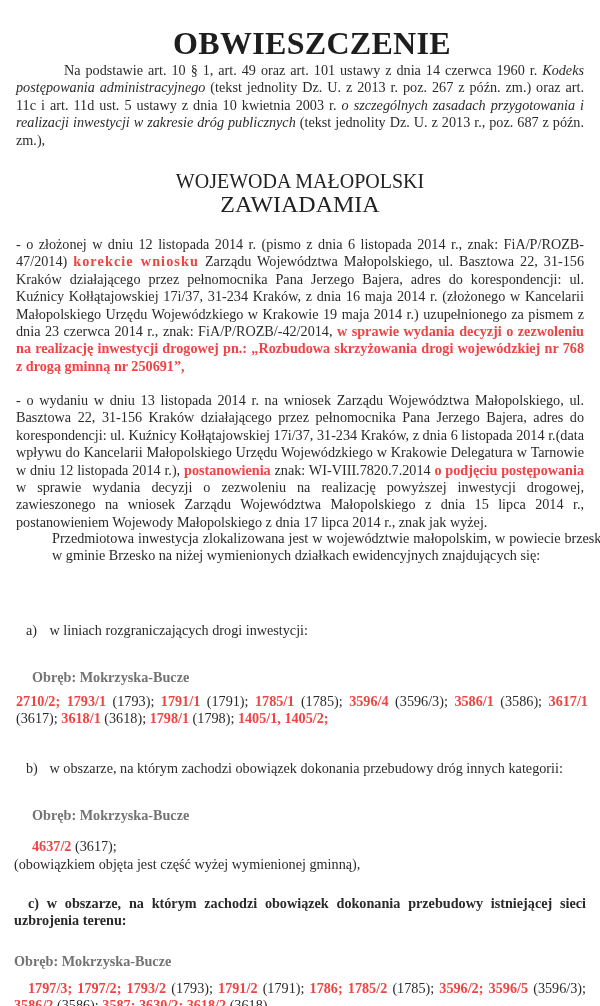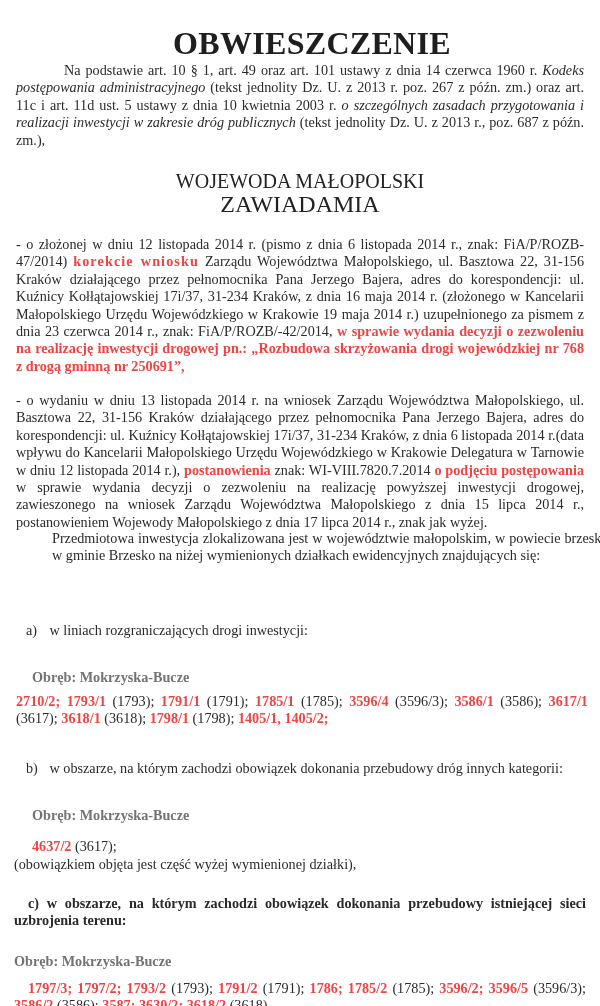--- a/index.html
+++ b/index.html
@@ -61,19 +61,19 @@
 
   <div class="block p3">Przedmiotowa inwestycja zlokalizowana jest w województwie małopolskim, w powiecie brzeskim, w gminie Brzesko na niżej wymienionych działkach ewidencyjnych znajdujących się:</div>
 
   <div class="item-a"><span class="lbl">a)</span> <span>w liniach rozgraniczających drogi inwestycji:</span></div>
   <div class="obreb ob-a">Obręb: Mokrzyska-Bucze</div>
   <div class="parcels-a" id="parcels-a"><span><b>2710/2</b><b>; </b></span> <span><b>1793/1</b><span> (1793)</span><span>; </span></span> <span><b>1791/1</b><span> (1791)</span><span>; </span></span> <span><b>1785/1</b><span> (1785)</span><span>; </span></span> <span><b>3596/4</b><span> (3596/3)</span><span>; </span></span> <span><b>3586/1</b><span> (3586)</span><span>; </span></span> <span><b>3617/1</b><span> (3617)</span><span>; </span></span> <span><b>3618/1</b><span> (3618)</span><span>; </span></span> <span><b>1798/1</b><span> (1798)</span><span>; </span></span> <span><b>1405/1, 1405/2</b><b>;</b></span> </div>
 
   <div class="item-b"><span class="lbl">b)</span> <span>w obszarze, na którym zachodzi obowiązek dokonania przebudowy dróg innych kategorii:</span></div>
   <div class="obreb ob-b">Obręb: Mokrzyska-Bucze</div>
   <div class="parcels-b" id="parcels-b"><span><b>4637/2</b><span> (3617)</span><span>;</span></span> </div>
-  <div class="note-b">(obowiązkiem objęta jest część wyżej wymienionej działki),</div>
+  <div class="note-b">(obowiązkiem objęta jest część wyżej wymienionej gminną),</div>
 
   <div class="item-c"><span>c)</span> <span>w obszarze, na którym zachodzi obowiązek dokonania przebudowy istniejącej sieci uzbrojenia terenu:</span></div>
   <div class="obreb ob-c">Obręb: Mokrzyska-Bucze</div>
   <div class="parcels-c" id="parcels-c"><span><b>1797/3</b><b>; </b></span> <span><b>1797/2</b><b>; </b></span> <span><b>1793/2</b><span> (1793)</span><span>; </span></span> <span><b>1791/2</b><span> (1791)</span><span>; </span></span> <span><b>1786</b><b>; </b></span> <span><b>1785/2</b><span> (1785)</span><span>; </span></span> <span><b>3596/2</b><b>; </b></span> <span><b>3596/5</b><span> (3596/3)</span><span>; </span></span> <span><b>3586/2</b><span> (3586)</span><span>; </span></span> <span><b>3587</b><b>; </b></span> <span><b>3630/2</b><b>; </b></span> <span><b>3618/2</b><span> (3618)</span><span>.</span></span> </div>
 
 </div>
 
 </body></html>

